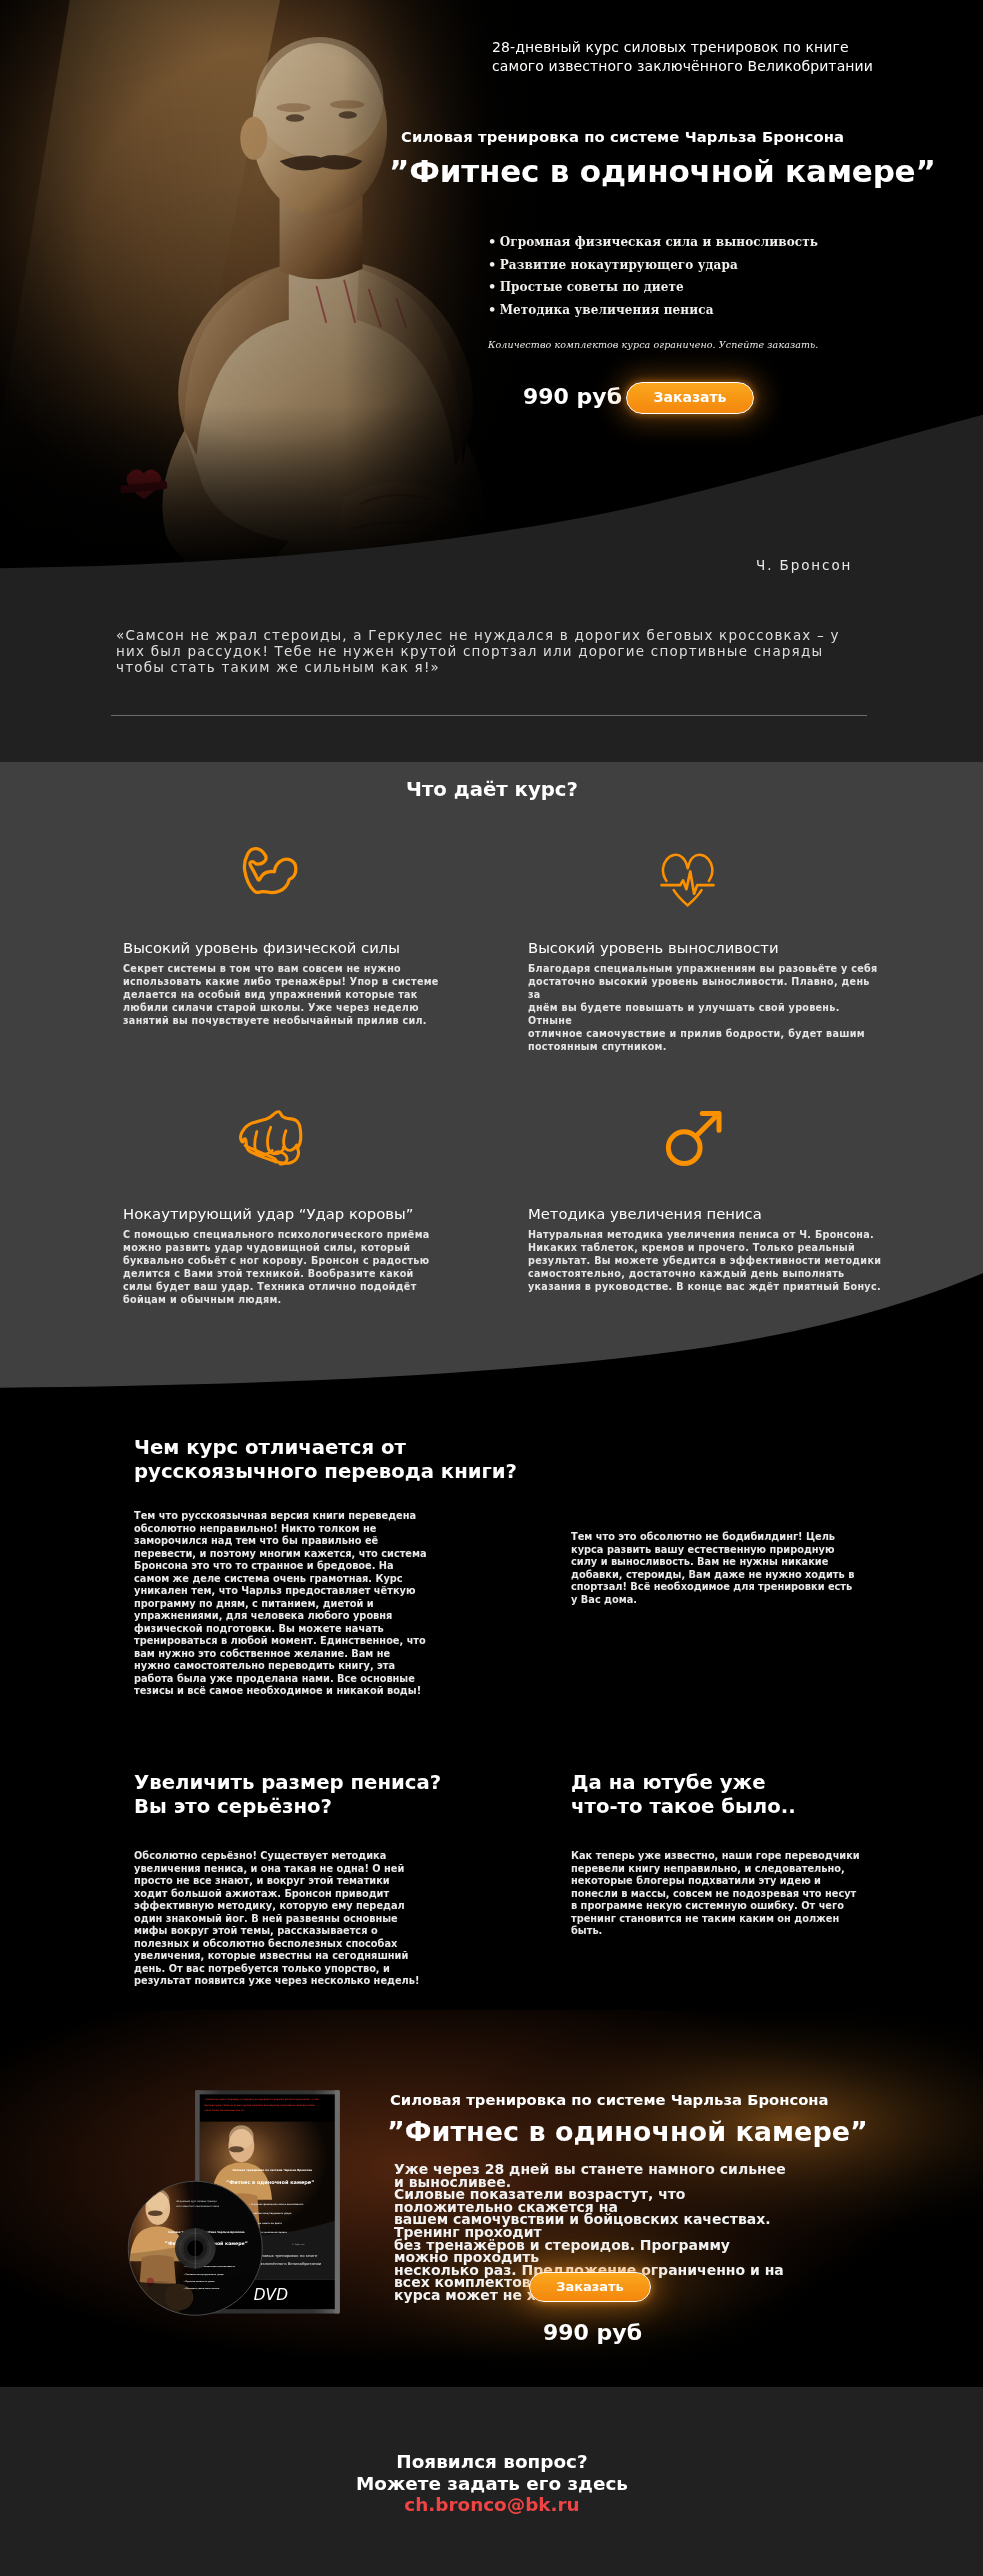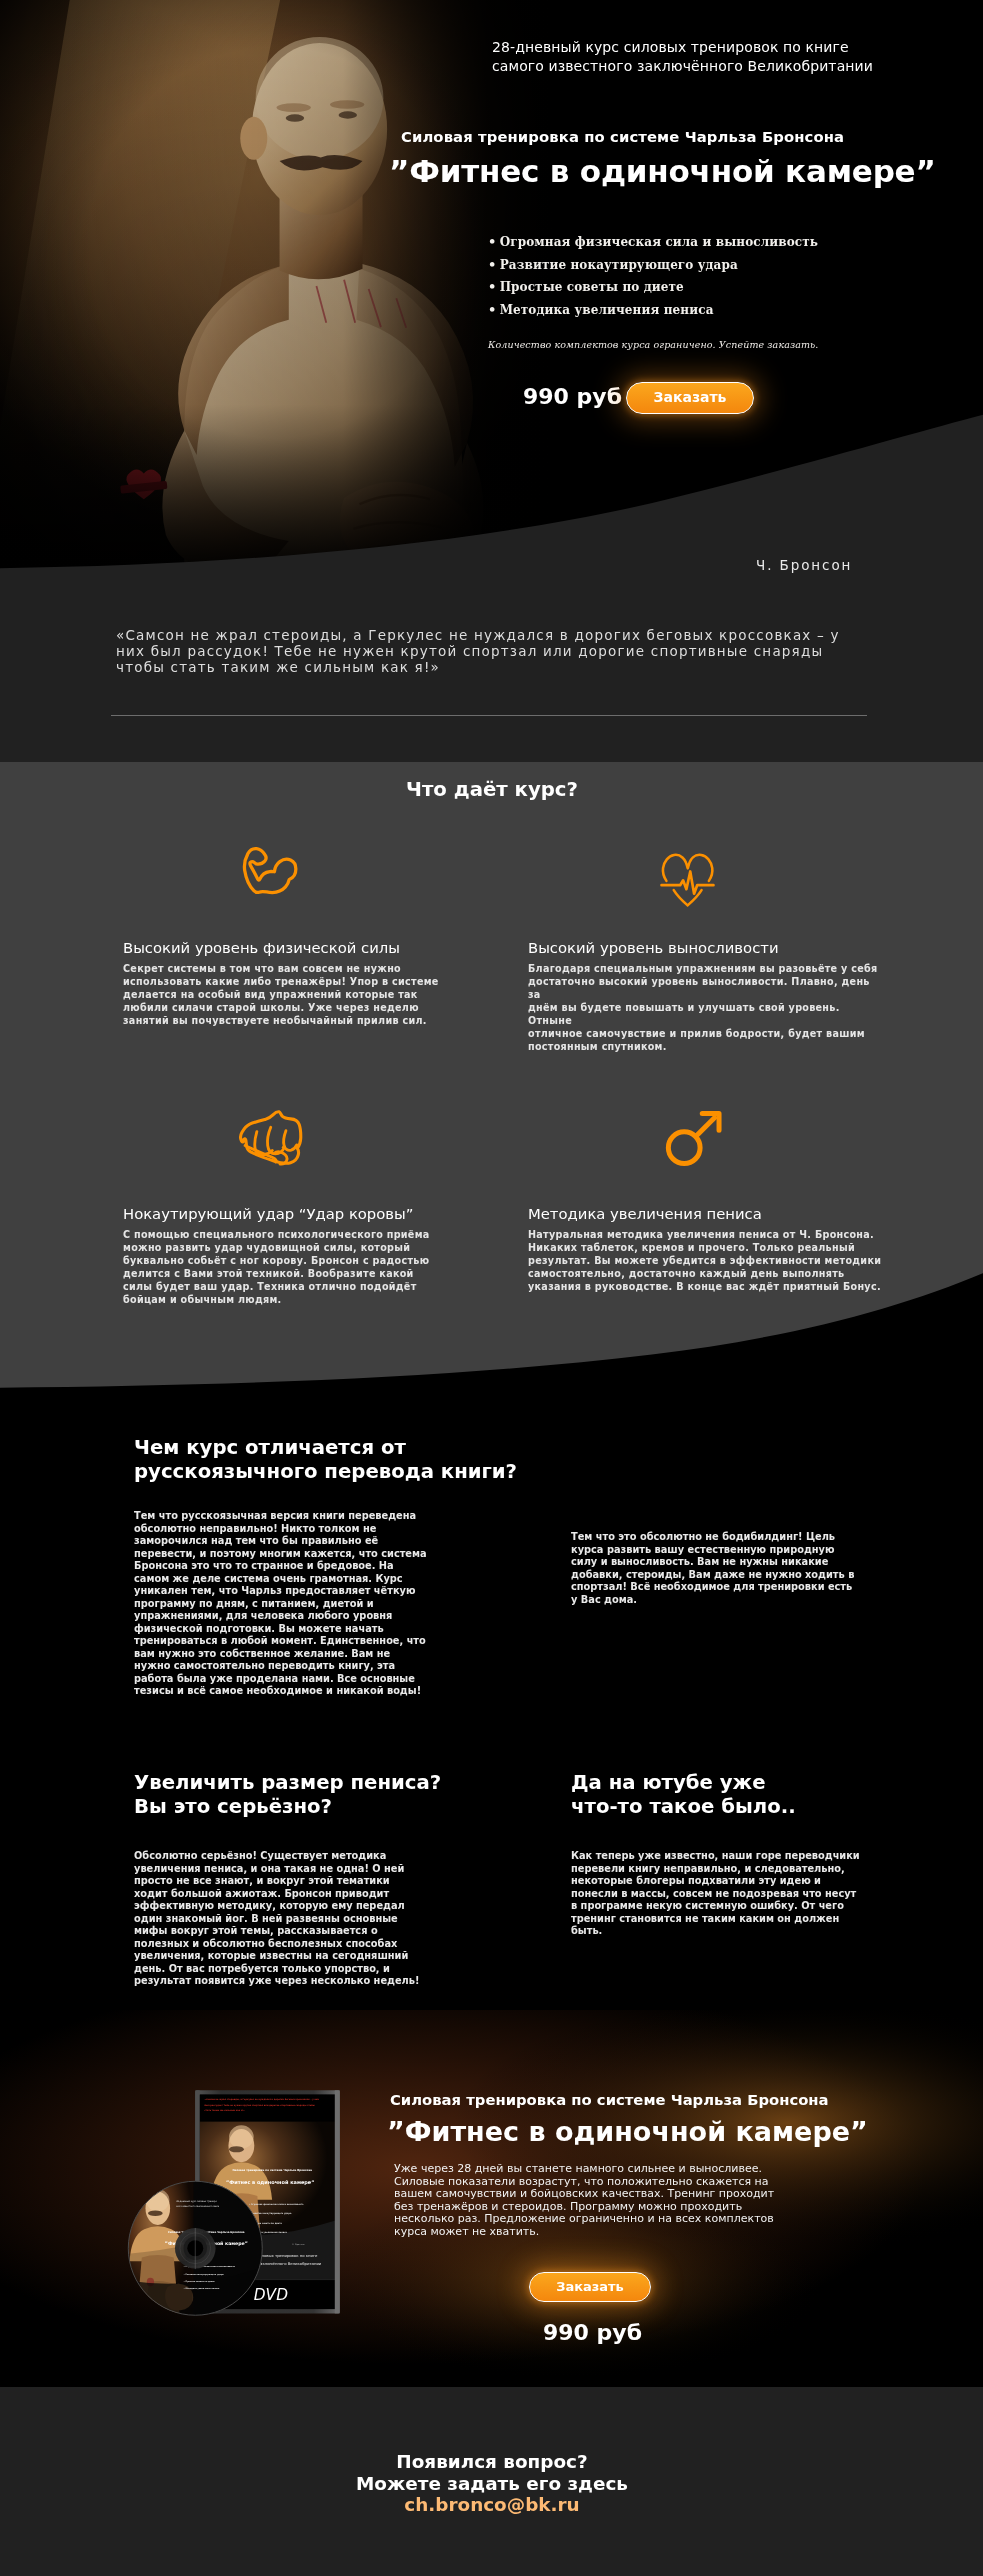--- a/index.html
+++ b/index.html
@@ -69,22 +69,22 @@
   .fcard h3{font-size:19.7px;font-weight:bold;color:#fff;line-height:24px;white-space:nowrap;}
   .fcard p{margin-top:26px;font-size:9.8px;line-height:12.5px;font-weight:bold;color:#eaeaea;}
   .fq1{left:134px;top:47px;width:298px;}
 
   
   .offer{position:static;width:984px;height:377px;background:#000;overflow:hidden;}
   .offer-glow{position:absolute;left:0;top:2010px;width:984px;height:377px;z-index:0;}
   .offer-sub{position:absolute;z-index:2;left:390px;top:2091px;font-size:14.8px;font-weight:bold;color:#fff;}
   .offer-title{position:absolute;z-index:2;left:387px;top:2116px;font-size:27px;font-weight:bold;color:#fff;
     white-space:nowrap;}
-  .offer-text{position:absolute;z-index:2;left:394px;top:2163px;width:393px;font-size:11px;line-height:12.6px;
-    font-weight:normal;color:#f2f2f2;}
+  .offer-text{position:absolute;z-index:2;left:394px;top:2163px;width:393px;font-size:14px;line-height:12.6px;
+    font-weight:bold;color:#f2f2f2;}
   .offer-cta{position:absolute;z-index:2;left:529px;top:2272px;width:122px;height:30px;line-height:28px;
     font-size:13px;}
   .offer-price{position:absolute;z-index:2;left:543px;top:2320px;font-size:22px;font-weight:bold;color:#fff;}
   .dvd{position:absolute;left:111px;top:2078px;z-index:2;width:246px;height:252px;}
 
   
   .footer{position:relative;width:984px;height:189px;background:#212121;padding-left:26px;}
   .footer-inner{position:absolute;left:0;top:64px;width:984px;text-align:center;
     font-size:18.4px;line-height:21.5px;font-weight:bold;color:#fff;}
   .dvd text{font-family:"DejaVu Sans",sans-serif;}
@@ -425,18 +425,18 @@
     <h2 class="offer-title">”Фитнес в одиночной камере”</h2>
     <p class="offer-text"><span>Уже через 28 дней вы станете намного сильнее и выносливее.</span><br><span>Силовые показатели возрастут, что положительно скажется на</span><br><span>вашем самочувствии и бойцовских качествах. Тренинг проходит</span><br><span>без тренажёров и стероидов. Программу можно проходить</span><br><span>несколько раз. Предложение ограниченно и на всех комплектов</span><br><span>курса может не хватить.</span></p>
     <a class="cta offer-cta" href="#order">Заказать</a>
     <div class="offer-price">990 руб</div>
   </section>
 
   <footer class="footer">
     <div class="footer-inner">
       <div>Появился вопрос?</div>
       <div>Можете задать его здесь</div>
-      <a href="mailto:ch.bronco@bk.ru" style="color:#fdba74;text-decoration:none">ch.bronco@bk.ru</a>
+      <a href="mailto:ch.bronco@bk.ru" style="color:#ef4444;text-decoration:none">ch.bronco@bk.ru</a>
     </div>
   </footer>
 
 </div>
 
 
 </body></html>

